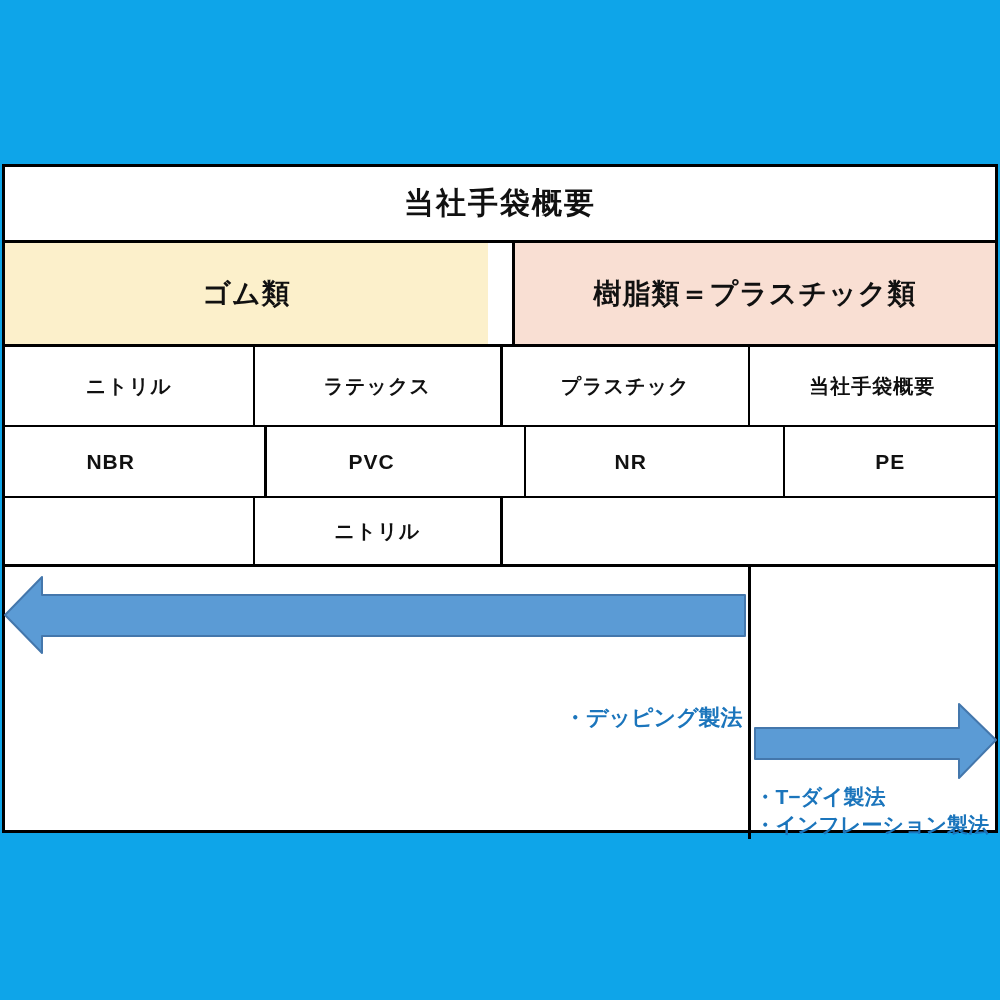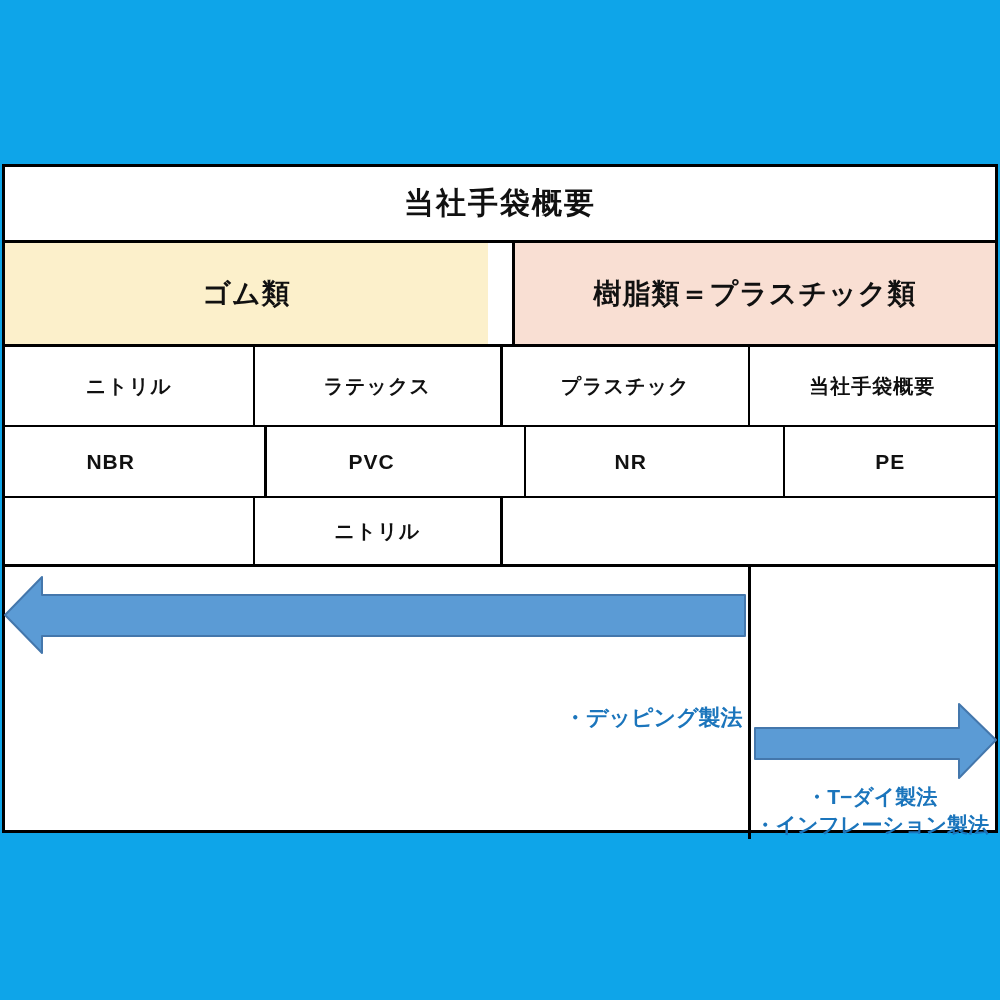--- a/index.html
+++ b/index.html
@@ -106,21 +106,21 @@
     right: 5px;
     top: 88px;
     text-align: right;
     margin-top: 48px;
   }
   .label-extrusion {
     left: 4px;
     top: 216px;
     font-size: 21px;
     line-height: 28px;
-    text-align: center;
+    text-align: left;
   }
 </style>
 </head>
 <body>
 
 <div class="canvas">
   <div class="table">
 
     <div class="row row-title">
       <div class="cell cell-full title-text">当社手袋概要</div>

